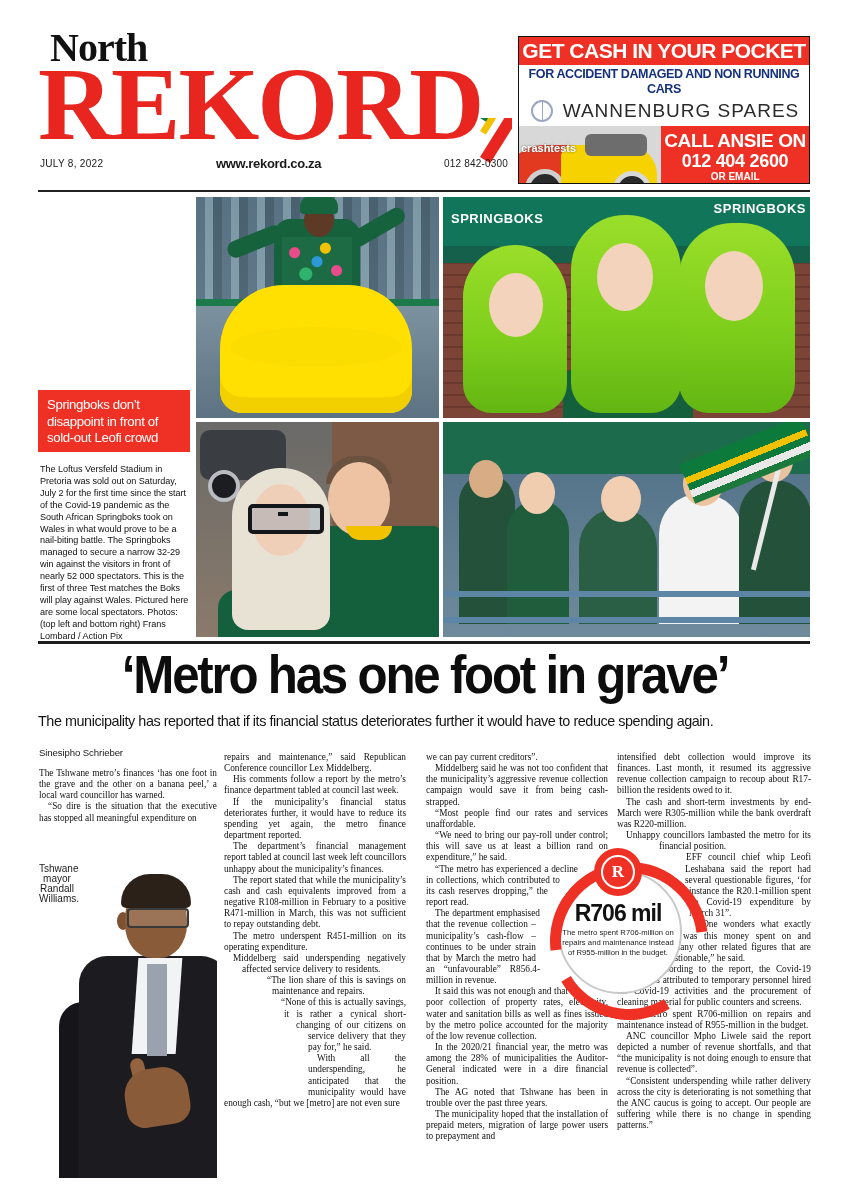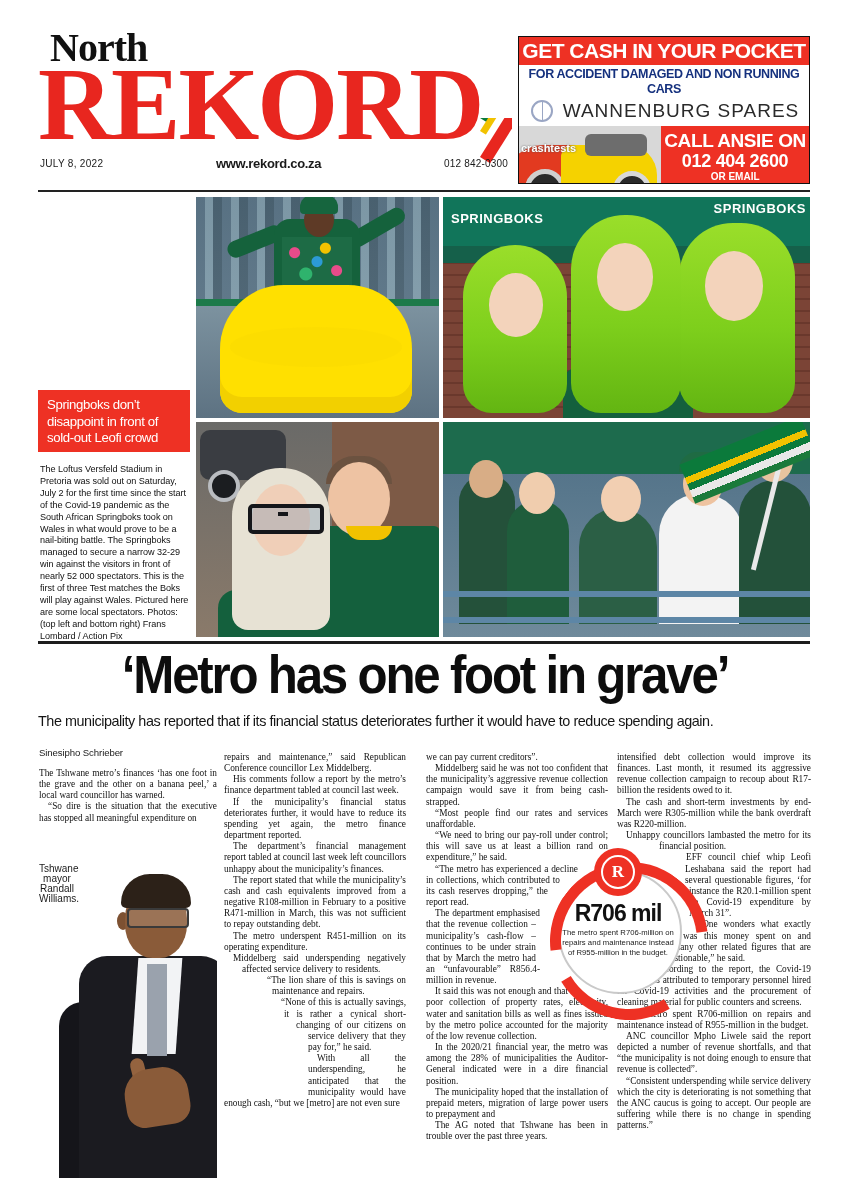--- a/index.html
+++ b/index.html
@@ -455,43 +455,43 @@
     <div class="float-right-shape" style="width:58px;height:12px;clear:right;"></div>
     <div class="float-right-shape" style="width:40px;height:12px;clear:right;"></div>
     <p class="noind">we can pay current creditors”.</p>
     <p>Middelberg said he was not too confident that the municipality’s aggressive revenue collection campaign would save it from being cash-strapped.</p>
     <p>“Most people find our rates and services unaffordable.</p>
     <p>“We need to bring our pay-roll under control; this will save us at least a billion rand on expenditure,” he said.</p>
     <p>“The metro has experienced a decline in collections, which contributed to its cash reserves dropping,” the report read.</p>
     <p>The department emphasised that the revenue collection – municipality’s cash-flow – continues to be under strain that by March the metro had an “unfavourable” R856.4-million in revenue.</p>
     <p>It said this was not enough and that poor collection of property rates, electricity, water and sanitation bills as well as fines issued by the metro police accounted for the majority of the low revenue collection.</p>
     <p>In the 2020/21 financial year, the metro was among the 28% of municipalities the Auditor-General indicated were in a dire financial position.</p>
+    <p>The AG noted that Tshwane has been in trouble over the past three years.</p>
     <p>The municipality hoped that the installation of prepaid meters, migration of large power users to prepayment and</p>
-    <p>The AG noted that Tshwane has been in trouble over the past three years.</p>
   </div>
 
   <div class="col c4">
     <div class="float-left-shape" style="width:0px;height:98px;"></div>
     <div class="float-left-shape" style="width:42px;height:12px;clear:left;"></div>
     <div class="float-left-shape" style="width:60px;height:12px;clear:left;"></div>
     <div class="float-left-shape" style="width:68px;height:12px;clear:left;"></div>
     <div class="float-left-shape" style="width:72px;height:36px;clear:left;"></div>
     <div class="float-left-shape" style="width:66px;height:12px;clear:left;"></div>
     <div class="float-left-shape" style="width:56px;height:12px;clear:left;"></div>
     <div class="float-left-shape" style="width:44px;height:12px;clear:left;"></div>
     <div class="float-left-shape" style="width:28px;height:12px;clear:left;"></div>
     <p class="noind">intensified debt collection would improve its finances. Last month, it resumed its aggressive revenue collection campaign to recoup about R17-billion the residents owed to it.</p>
     <p>The cash and short-term investments by end-March were R305-million while the bank overdraft was R220-million.</p>
     <p>Unhappy councillors lambasted the metro for its financial position.</p>
     <p>EFF council chief whip Leofi Leshabana said the report had several questionable figures, ‘for instance the R20.1-million spent on Covid-19 expenditure by March 31”.</p>
     <p>“One wonders what exactly was this money spent on and many other related figures that are questionable,” he said.</p>
     <p>According to the report, the Covid-19 spending is attributed to temporary personnel hired for Covid-19 activities and the procurement of cleaning material for public counters and screens.</p>
     <p>The metro spent R706-million on repairs and maintenance instead of R955-million in the budget.</p>
     <p>ANC councillor Mpho Liwele said the report depicted a number of revenue shortfalls, and that “the municipality is not doing enough to ensure that revenue is collected”.</p>
-    <p>“Consistent underspending while service delivery which the city is deteriorating is not something that the ANC caucus is going to accept. Our people are suffering while there is no change in spending patterns.”</p>
+    <p>“Consistent underspending while rather delivery across the city is deteriorating is not something that the ANC caucus is going to accept. Our people are suffering while there is no change in spending patterns.”</p>
   </div>
 
   <div class="info">
     <div class="ring"></div>
     <div class="arc"></div>
     <div class="arc2"></div>
     <div class="seal">
       <div class="seal-i">R</div>
     </div>
     <div class="amount">R706 mil</div>

